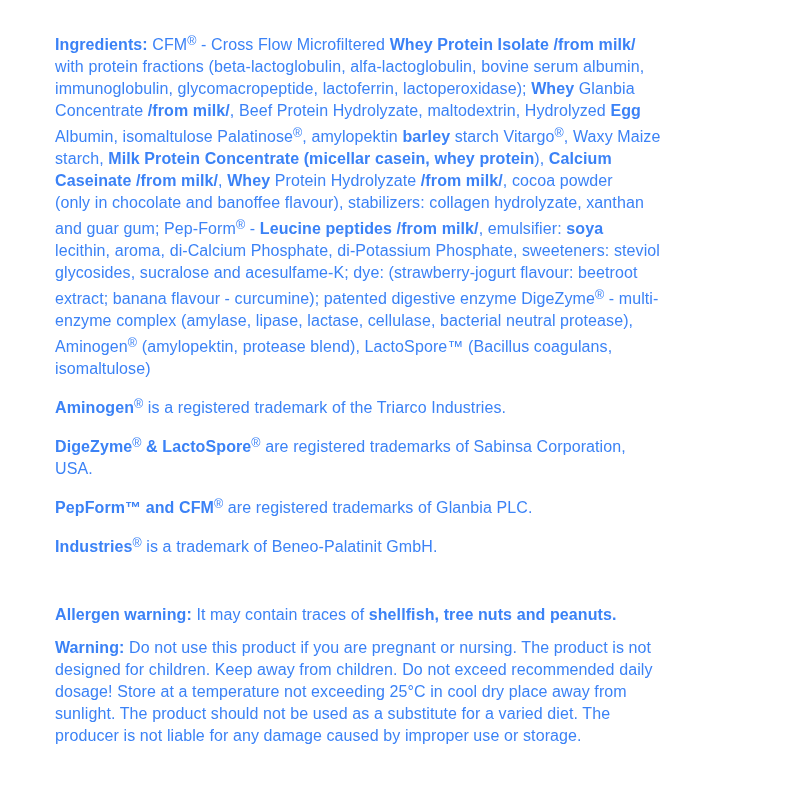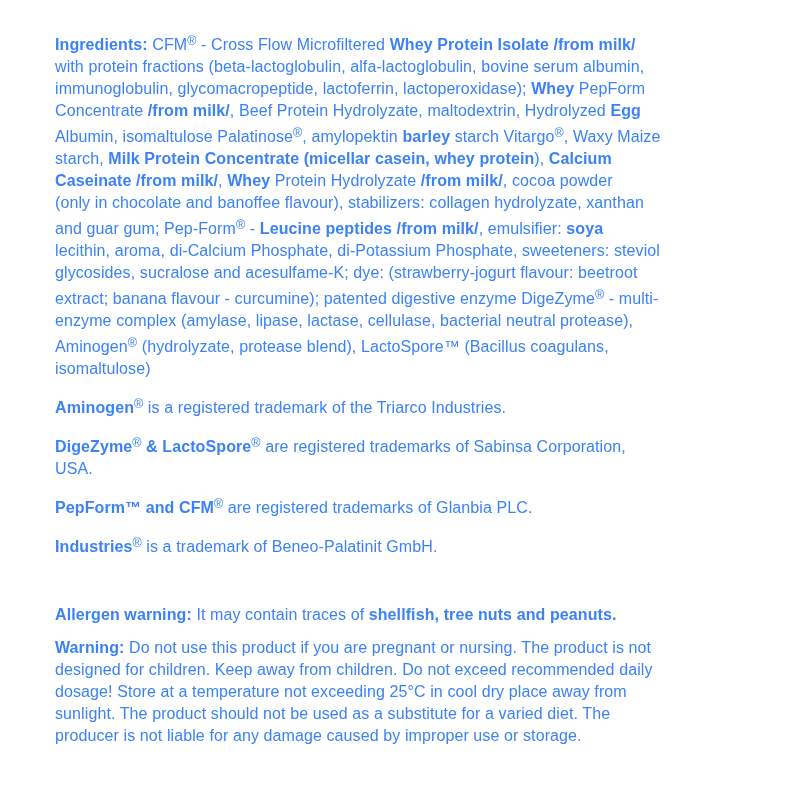--- a/index.html
+++ b/index.html
@@ -35,32 +35,32 @@
     line-height: 0;
   }
 </style>
 </head>
 <body style="background: rgb(255, 255, 255);">
 
 <main id="label-root" data-name="product-label-text" style="color: #3b82f6;">
     <div class="paragraph" data-name="ingredients-paragraph">
       <div class="line has-sup" data-name="text-line"><span class="b">Ingredients: </span><span>CFM</span><span class="sup" data-name="registered-trademark-symbol">®</span><span> - Cross Flow Microfiltered </span><span class="b">Whey Protein Isolate /from milk/</span></div>
       <div class="line" data-name="text-line"><span>with protein fractions (beta-lactoglobulin, alfa-lactoglobulin, bovine serum albumin,</span></div>
-      <div class="line" data-name="text-line"><span>immunoglobulin, glycomacropeptide, lactoferrin, lactoperoxidase); </span><span class="b">Whey</span><span> PepForm</span></div>
+      <div class="line" data-name="text-line"><span>immunoglobulin, glycomacropeptide, lactoferrin, lactoperoxidase); </span><span class="b">Whey</span><span> Glanbia</span></div>
       <div class="line" data-name="text-line"><span>Concentrate </span><span class="b">/from milk/</span><span>, Beef Protein Hydrolyzate, maltodextrin, Hydrolyzed </span><span class="b">Egg</span></div>
       <div class="line has-sup" data-name="text-line"><span>Albumin, isomaltulose Palatinose</span><span class="sup" data-name="registered-trademark-symbol">®</span><span>, amylopektin </span><span class="b">barley</span><span> starch Vitargo</span><span class="sup" data-name="registered-trademark-symbol">®</span><span>, Waxy Maize</span></div>
       <div class="line" data-name="text-line"><span>starch, </span><span class="b">Milk Protein Concentrate (micellar casein, whey protein</span><span>), </span><span class="b">Calcium</span></div>
       <div class="line" data-name="text-line"><span class="b">Caseinate /from milk/</span><span>, </span><span class="b">Whey</span><span> Protein Hydrolyzate </span><span class="b">/from milk/</span><span>, cocoa powder</span></div>
       <div class="line" data-name="text-line"><span>(only in chocolate and banoffee flavour), stabilizers: collagen hydrolyzate, xanthan</span></div>
       <div class="line has-sup" data-name="text-line"><span>and guar gum; Pep-Form</span><span class="sup" data-name="registered-trademark-symbol">®</span><span> - </span><span class="b">Leucine peptides /from milk/</span><span>, emulsifier: </span><span class="b">soya</span></div>
       <div class="line" data-name="text-line"><span>lecithin, aroma, di-Calcium Phosphate, di-Potassium Phosphate, sweeteners: steviol</span></div>
       <div class="line" data-name="text-line"><span>glycosides, sucralose and acesulfame-K; dye: (strawberry-jogurt flavour: beetroot</span></div>
       <div class="line has-sup" data-name="text-line"><span>extract; banana flavour - curcumine); patented digestive enzyme DigeZyme</span><span class="sup" data-name="registered-trademark-symbol">®</span><span> - multi-</span></div>
       <div class="line" data-name="text-line"><span>enzyme complex (amylase, lipase, lactase, cellulase, bacterial neutral protease),</span></div>
-      <div class="line has-sup" data-name="text-line"><span>Aminogen</span><span class="sup" data-name="registered-trademark-symbol">®</span><span> (hydrolyzate, protease blend), LactoSpore™ (Bacillus coagulans,</span></div>
+      <div class="line has-sup" data-name="text-line"><span>Aminogen</span><span class="sup" data-name="registered-trademark-symbol">®</span><span> (amylopektin, protease blend), LactoSpore™ (Bacillus coagulans,</span></div>
       <div class="line" data-name="text-line"><span>isomaltulose)</span></div>
     </div>
     <div class="paragraph" data-name="trademark-aminogen">
       <div class="line has-sup" data-name="text-line"><span class="b">Aminogen</span><span class="sup" data-name="registered-trademark-symbol">®</span><span> is a registered trademark of the Triarco Industries.</span></div>
     </div>
     <div class="paragraph" data-name="trademark-sabinsa">
       <div class="line has-sup" data-name="text-line"><span class="b">DigeZyme</span><span class="sup" data-name="registered-trademark-symbol">®</span><span class="b"> &amp; LactoSpore</span><span class="sup" data-name="registered-trademark-symbol">®</span><span> are registered trademarks of Sabinsa Corporation,</span></div>
       <div class="line" data-name="text-line"><span>USA.</span></div>
     </div>
     <div class="paragraph" data-name="trademark-glanbia">

